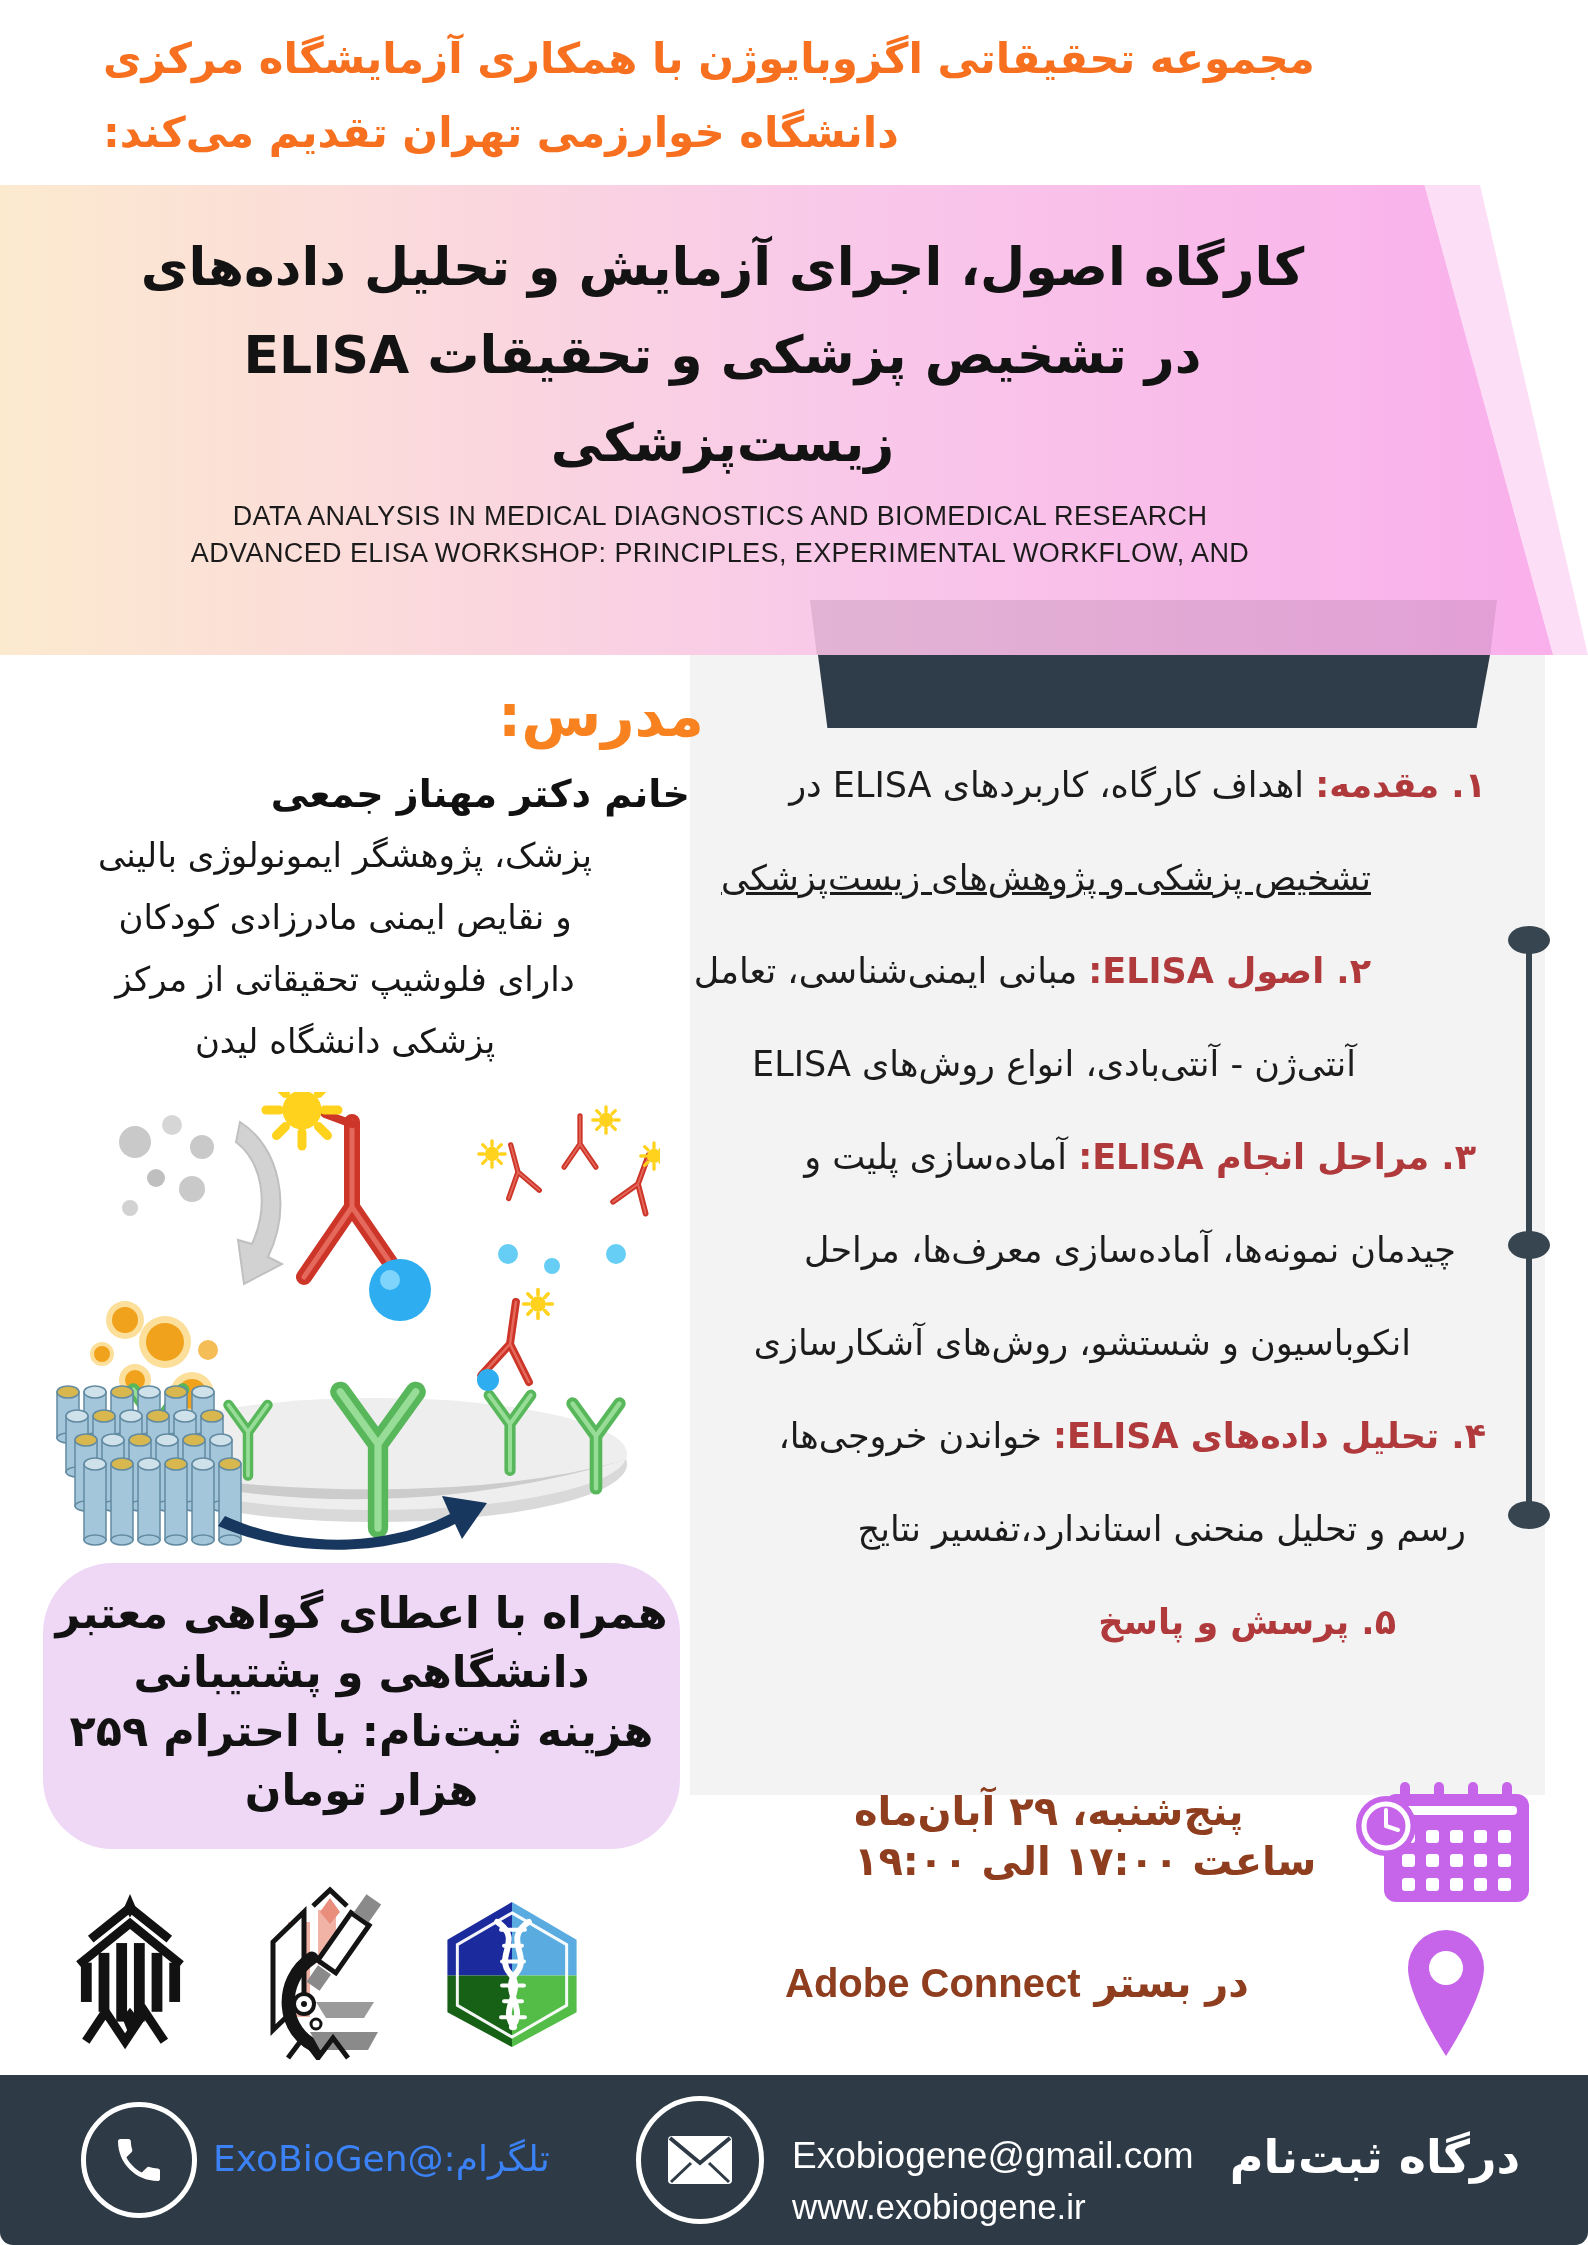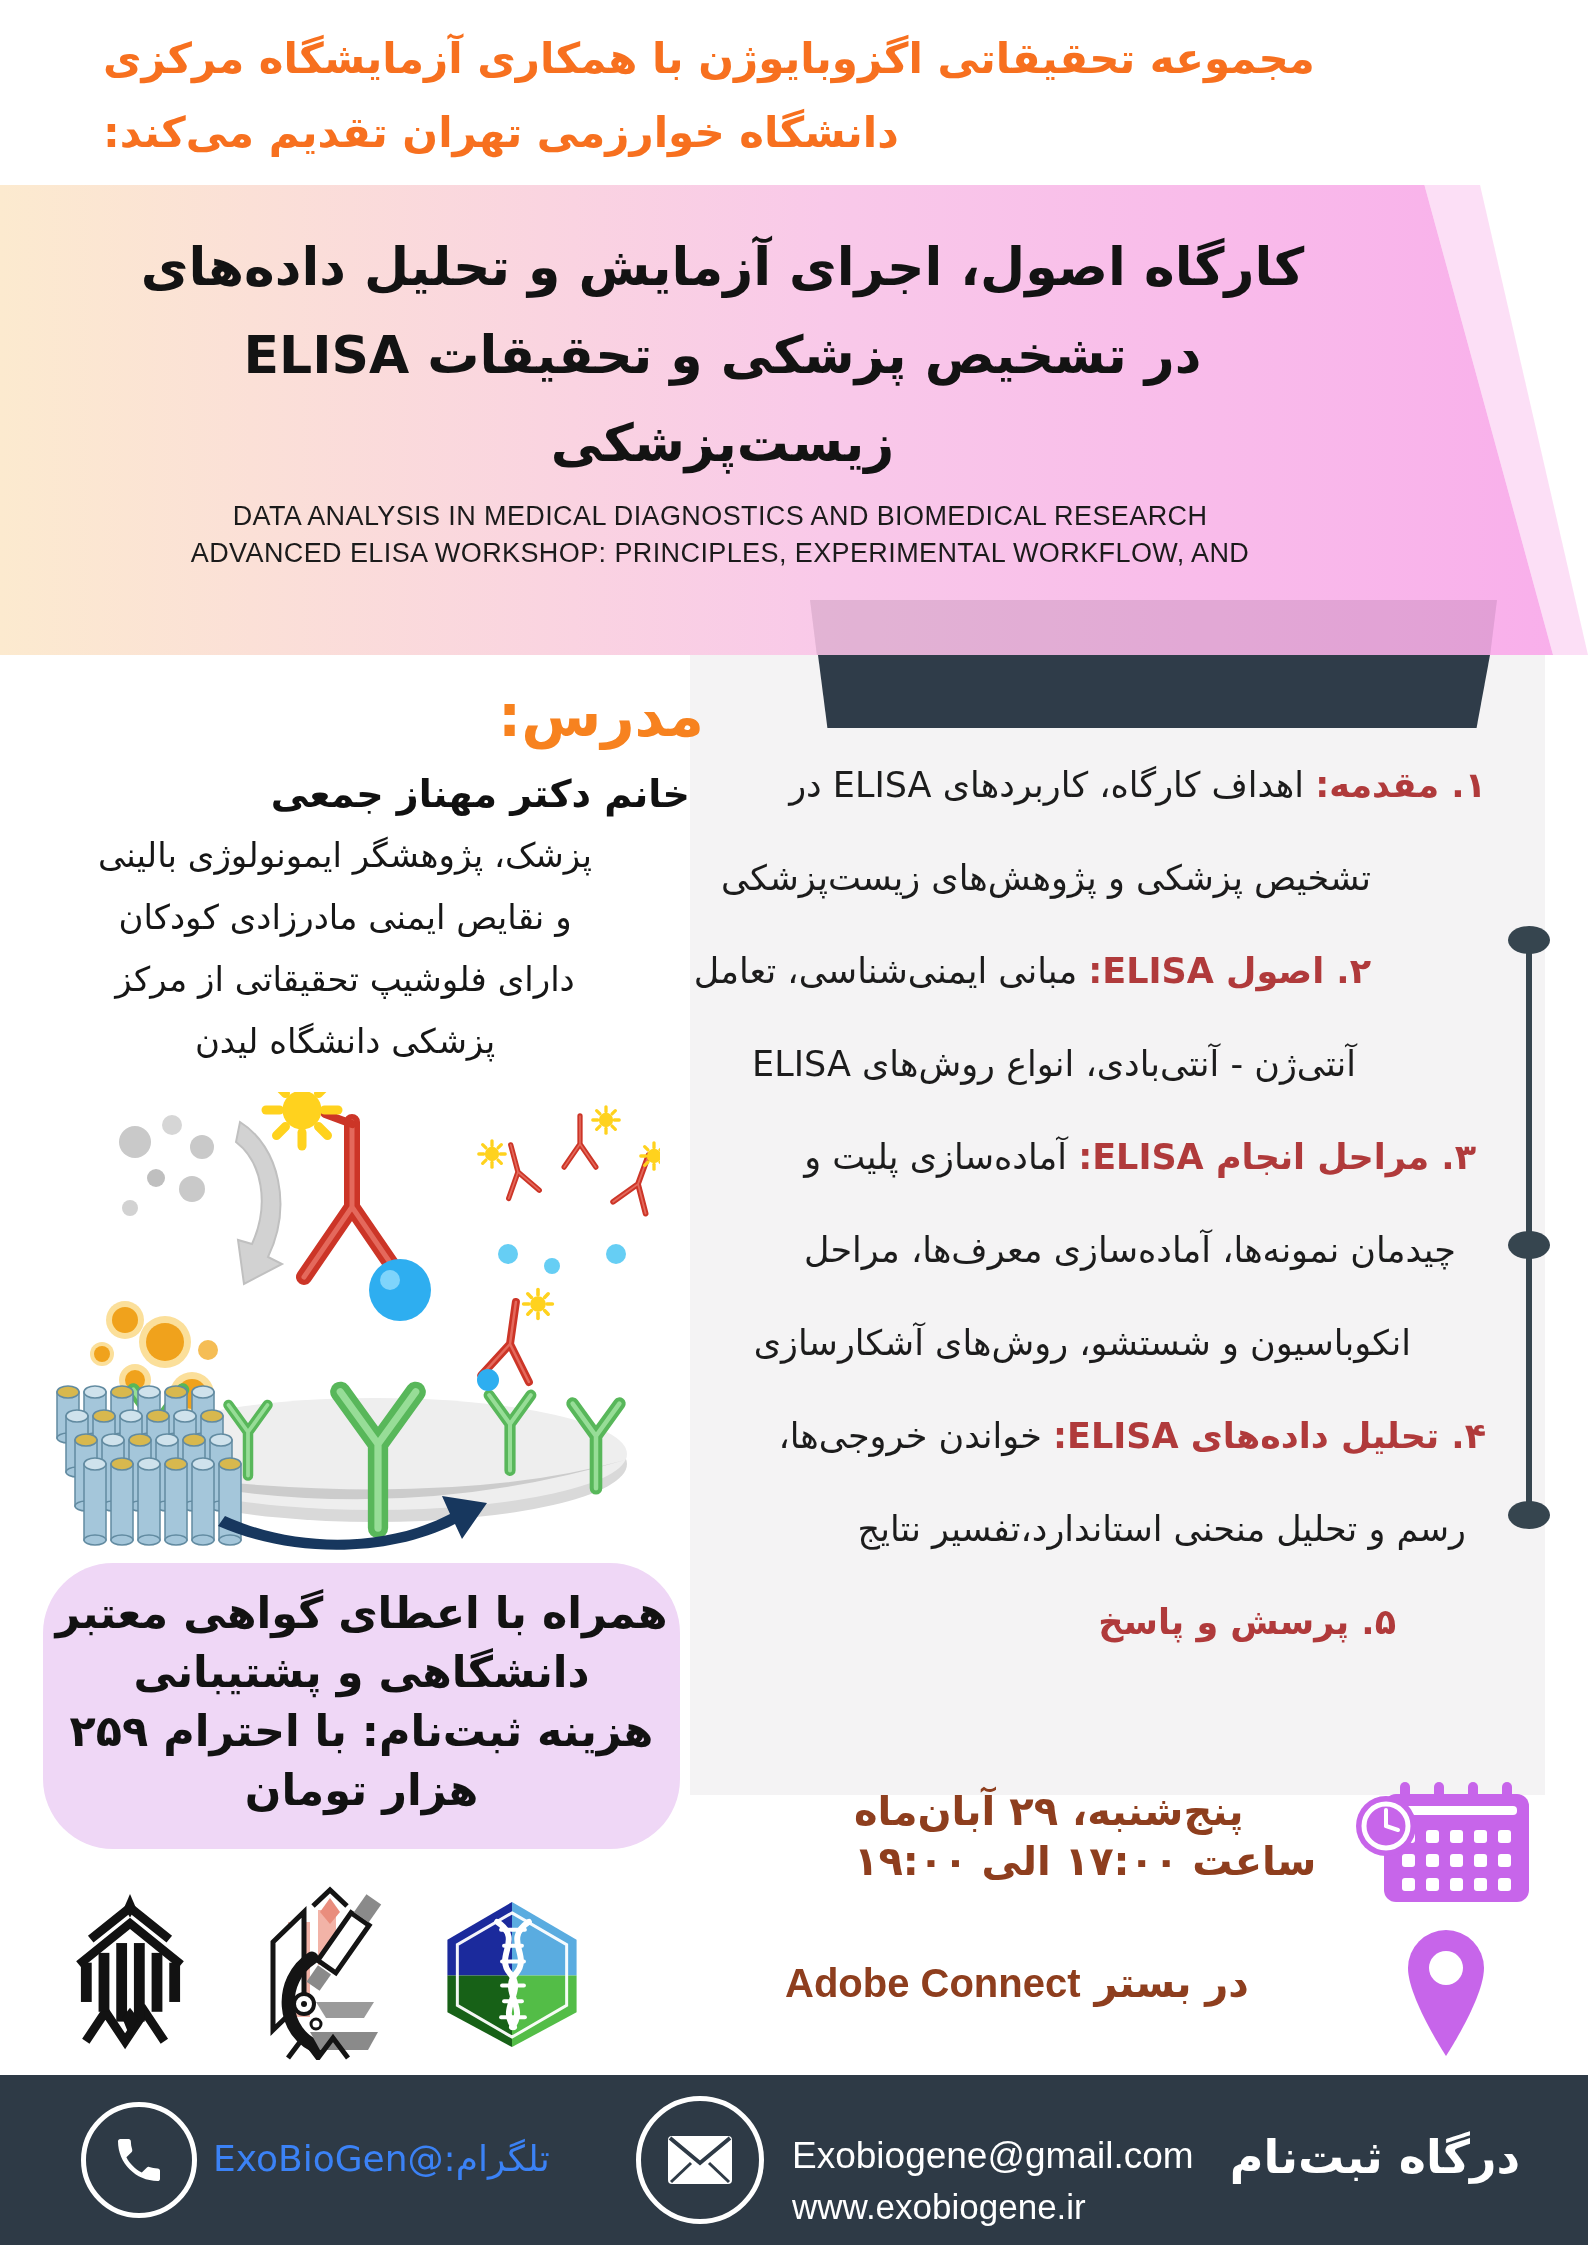--- a/index.html
+++ b/index.html
@@ -3,20 +3,21 @@
 <meta charset="utf-8">
 <style>
   html,body{margin:0;padding:0;background:#ffffff;}
   .poster{
     position:relative;
     width:1588px;height:2245px;
     background:#ffffff;
     overflow:hidden;
     font-family:"DejaVu Sans",sans-serif;
     color:#161616;
+    border-radius:13px;
   }
   .abs{position:absolute;}
 
   
   .top-header{
     left:103px;top:22px;width:1400px;
     direction:rtl;text-align:left;
     color:#F7701F;font-weight:bold;font-size:42px;line-height:74px;
   }
 
@@ -145,21 +146,21 @@
   <div class="abs agenda-panel"></div>
 
   <div class="abs banner-shadow"></div>
 
   <div class="abs timeline-line"></div>
   <div class="abs timeline-dot" style="top:926px;"></div>
   <div class="abs timeline-dot" style="top:1231px;"></div>
   <div class="abs timeline-dot" style="top:1501px;"></div>
 
   <div class="agenda-line" style="top:760px;right:102px;"><span class="red">۱. مقدمه:</span><span> اهداف کارگاه، کاربردهای ELISA در</span></div>
-  <div class="agenda-line" style="top:853px;right:217px;"><span>تشخیص پزشکی و پژوهش‌های زیست‌پزشکی</span></div>
+  <div class="agenda-line" style="top:853px;right:217px;text-decoration:underline;"><span>تشخیص پزشکی و پژوهش‌های زیست‌پزشکی</span></div>
   <div class="agenda-line" style="top:946px;right:217px;"><span class="red">۲. اصول ELISA:</span><span> مبانی ایمنی‌شناسی، تعامل</span></div>
   <div class="agenda-line" style="top:1039px;right:232px;"><span>آنتی‌ژن - آنتی‌بادی، انواع روش‌های ELISA</span></div>
   <div class="agenda-line" style="top:1132px;right:112px;"><span class="red">۳. مراحل انجام ELISA:</span><span> آماده‌سازی پلیت و</span></div>
   <div class="agenda-line" style="top:1225px;right:132px;"><span>چیدمان نمونه‌ها، آماده‌سازی معرف‌ها، مراحل</span></div>
   <div class="agenda-line" style="top:1318px;right:177px;"><span>انکوباسیون و شستشو، روش‌های آشکارسازی</span></div>
   <div class="agenda-line" style="top:1411px;right:102px;"><span class="red">۴. تحلیل داده‌های ELISA:</span><span> خواندن خروجی‌ها،</span></div>
   <div class="agenda-line" style="top:1504px;right:122px;"><span>رسم و تحلیل منحنی استاندارد،تفسیر نتایج</span></div>
   <div class="agenda-line" style="top:1597px;right:192px;"><span class="red">۵. پرسش و پاسخ</span><span></span></div>
 
   <div class="abs instructor-heading">مدرس:</div>

